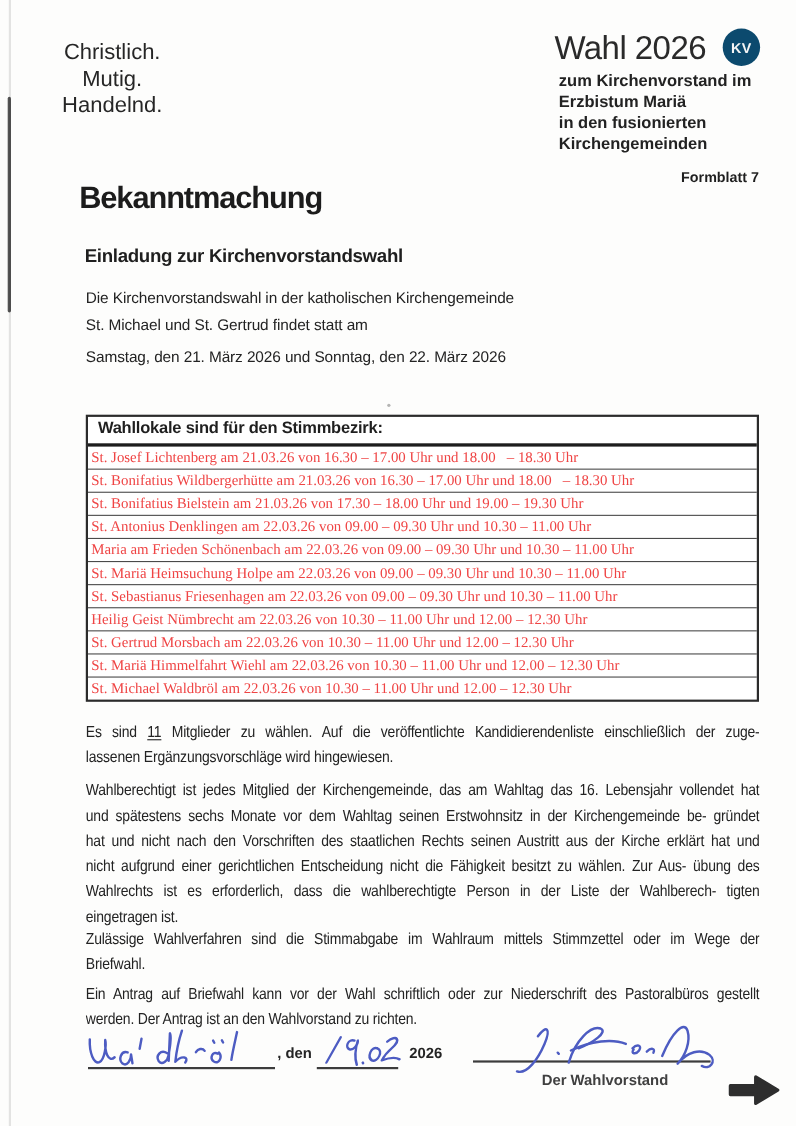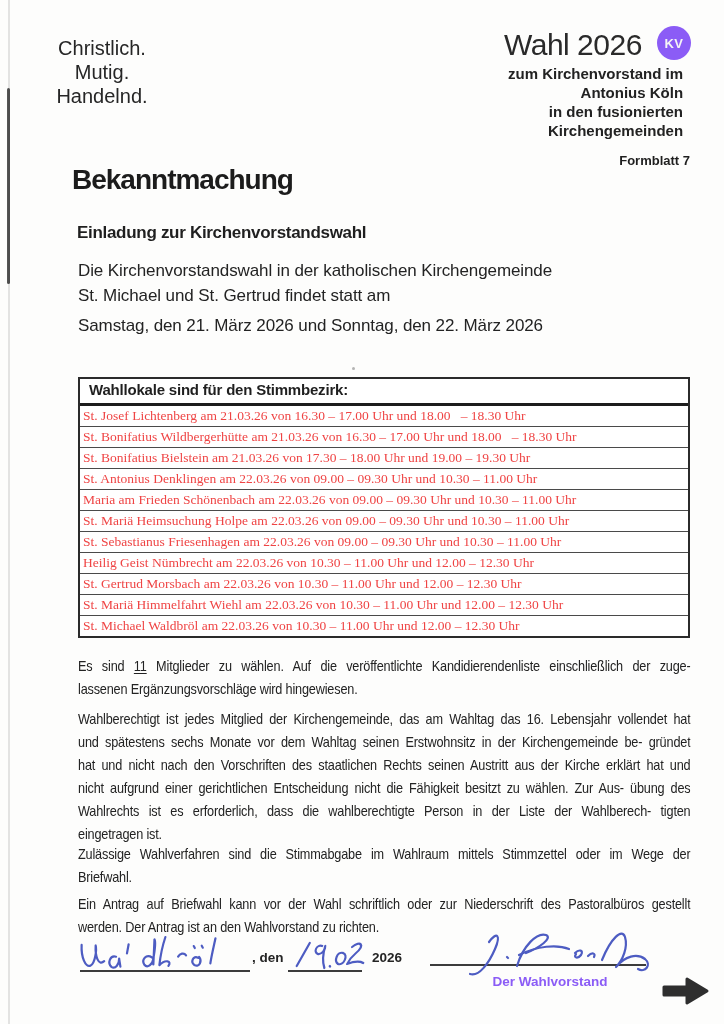--- a/index.html
+++ b/index.html
@@ -10,51 +10,51 @@
   }
   
   .scan-line-full{position:absolute;left:8px;top:0;width:2px;height:1024px;background:rgba(0,0,0,0.10);}
   .scan-line-dark{position:absolute;left:7px;top:88px;width:3px;height:196px;background:rgba(20,20,20,0.72);border-radius:2px;}
   .speck{position:absolute;background:rgba(90,90,90,0.45);border-radius:50%;}
   
   .brand{position:absolute;left:36px;top:36px;width:132px;text-align:center;
          font-size:20px;line-height:24px;color:#262626;}
   .masthead-title{position:absolute;left:504px;top:28px;font-size:30px;letter-spacing:-0.5px;color:#2a2a2a;}
   .kv-badge{position:absolute;left:657px;top:26px;width:34px;height:34px;border-radius:50%;
-            background:#8b5cf6;color:#f5f5f5;font-weight:bold;font-size:13px;
+            background:#0c4a6e;color:#f5f5f5;font-weight:bold;font-size:13px;
             display:flex;align-items:center;justify-content:center;letter-spacing:0.5px;}
   .masthead-sub{position:absolute;left:508px;top:64px;font-size:15px;font-weight:bold;
-                line-height:19px;color:#222;text-align:right;}
+                line-height:19px;color:#222;}
   .form-label{position:absolute;right:34px;top:153px;font-size:13px;font-weight:bold;}
   
   .headline{position:absolute;left:72px;top:164px;font-size:28px;font-weight:bold;letter-spacing:-1px;color:#1c1c1c;}
   .subheadline{position:absolute;left:77px;top:223px;font-size:17px;font-weight:bold;letter-spacing:-0.3px;}
   
-  .bodytext{font-size:17px;letter-spacing:-0.1px;color:#232323;}
+  .bodytext{font-size:14px;letter-spacing:-0.1px;color:#232323;}
   .intro{position:absolute;left:78px;top:258px;line-height:25px;}
   .dateline{position:absolute;left:78px;top:316px;}
   .para{position:absolute;left:78px;width:700px;transform:scaleX(0.875);transform-origin:left top;
         font-size:14.5px;letter-spacing:-0.2px;line-height:23px;color:#232323;}
   .para .ln{text-align:justify;text-align-last:justify;height:23px;overflow:hidden;white-space:nowrap;}
   .para .ln.just{white-space:normal;}
   .para .ln.last{text-align-last:left;white-space:nowrap;}
   .u{text-decoration:underline;text-underline-offset:2px;}
   b{font-weight:normal;}
   
   .ptable{position:absolute;left:78px;top:377px;width:608px;border:2px solid #2b2b2b;background:#fff;}
   .ptable-header{height:21px;padding:2px 0 1px 9px;font-size:15px;font-weight:bold;
                  border-bottom:3px solid #1d1d1d;letter-spacing:-0.2px;}
   .ptable-row{height:20px;line-height:20px;padding-left:3px;border-bottom:1px solid #4a4a4a;
               font-family:"Liberation Serif",serif;font-size:13.5px;white-space:pre;overflow:hidden;color:#ef4444;}
   .ptable-row:last-child{border-bottom:none;}
   
   .sig-underline{position:absolute;background:#3c3c3c;height:2px;}
   .sig-text{position:absolute;font-size:13.5px;font-weight:bold;color:#242424;}
   .role-label{position:absolute;left:460px;top:974px;width:180px;text-align:center;
-              font-size:13.5px;font-weight:bold;color:#8b5cf6;}
+              font-size:13.5px;font-weight:bold;color:#404040;}
   .ink{position:absolute;}
   .ink path{fill:none;stroke:#4d5cc2;stroke-width:2.2;stroke-linecap:round;stroke-linejoin:round;}
   .arrow-icon{position:absolute;left:661px;top:975px;}
 </style>
 </head>
 <body>
 
 <div class="scan-line-full"></div>
 <div class="scan-line-dark"></div>
 <div class="speck" style="left:352px;top:367px;width:3px;height:3px;"></div>
@@ -63,21 +63,21 @@
 <div class="brand">
   <div>Christlich.</div>
   <div>Mutig.</div>
   <div>Handelnd.</div>
 </div>
 
 <div class="masthead-title">Wahl 2026</div>
 <div class="kv-badge">KV</div>
 <div class="masthead-sub">
   <div>zum Kirchenvorstand im</div>
-  <div>Antonius Köln</div>
+  <div>Erzbistum Mariä</div>
   <div>in den fusionierten</div>
   <div>Kirchengemeinden</div>
 </div>
 
 <div class="form-label">Formblatt 7</div>
 
 <div class="headline">Bekanntmachung</div>
 <div class="subheadline">Einladung zur Kirchenvorstandswahl</div>
 
 <div class="intro bodytext">

